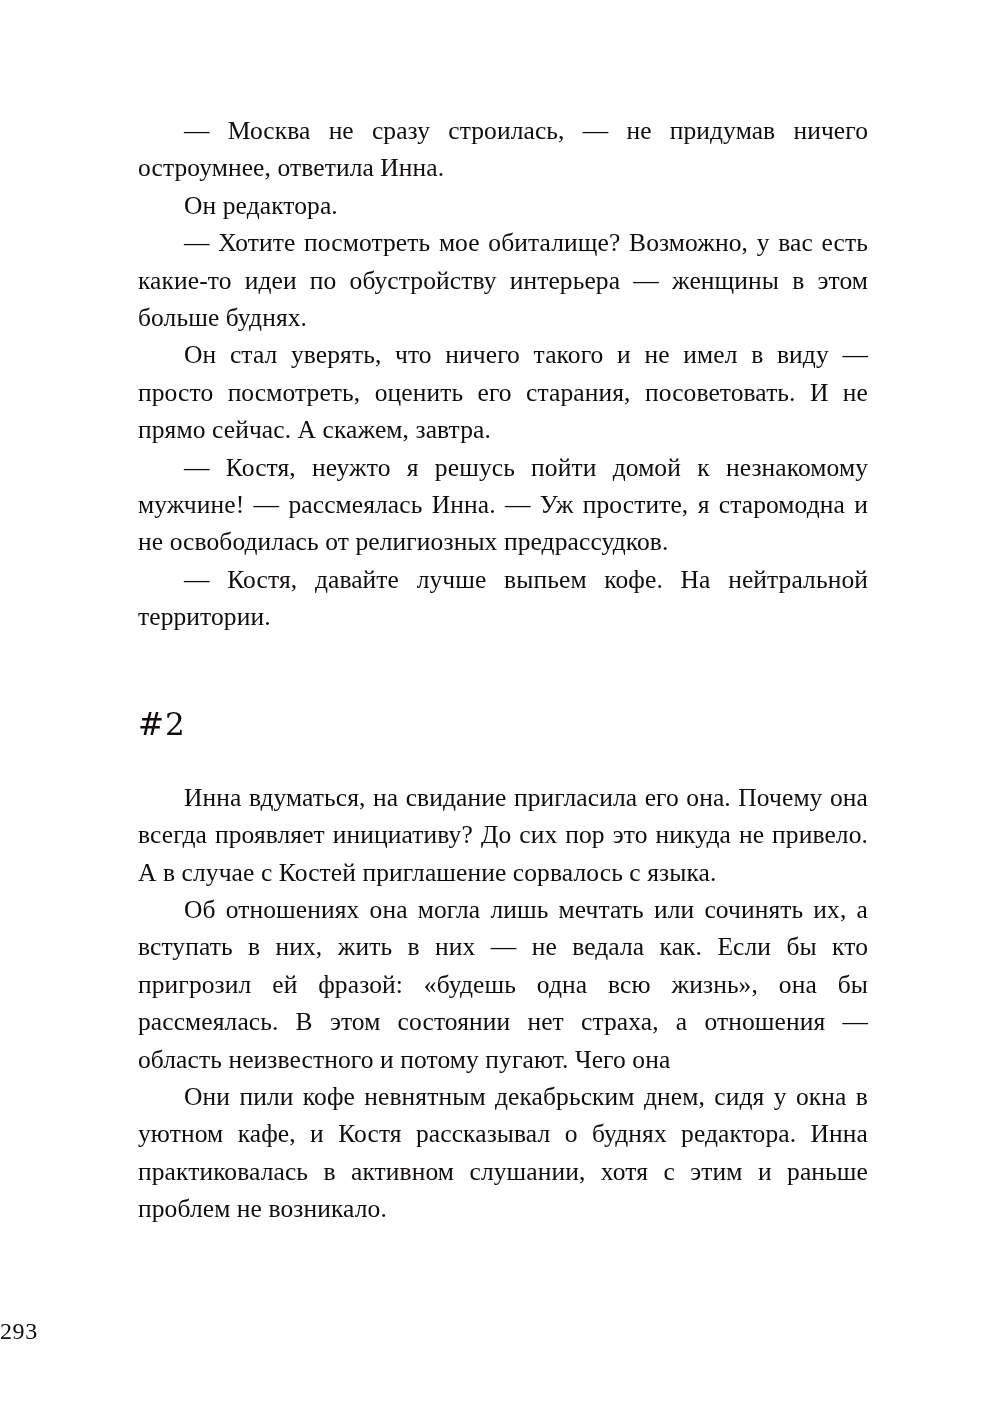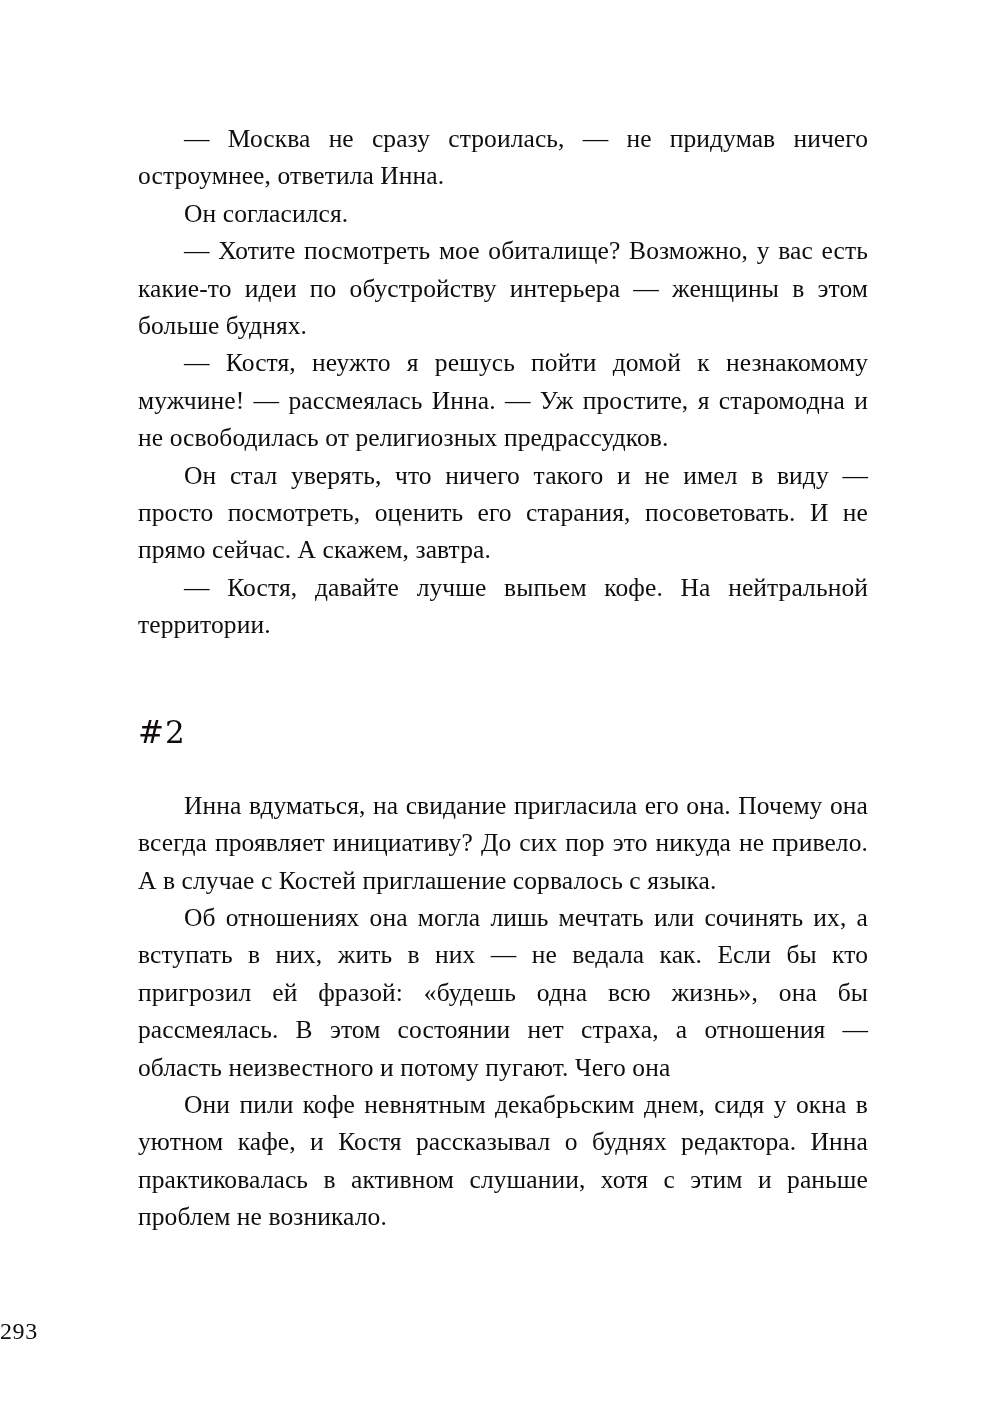--- a/index.html
+++ b/index.html
@@ -13,21 +13,21 @@
     height: 1420px;
     background: #ffffff;
     box-sizing: border-box;
     font-family: "Liberation Serif", "DejaVu Serif", serif;
     color: #100d0c;
     overflow: hidden;
   }
   .text-block {
     position: absolute;
     left: 138px;
-    top: 120px;
+    top: 112px;
     width: 730px;
   }
   p.para {
     margin: 0;
     font-size: 25.5px;
     line-height: 37.4px;
     text-align: justify;
     text-indent: 46px;
     hyphens: manual;
     letter-spacing: 0.1px;
@@ -57,24 +57,24 @@
   }
 </style>
 </head>
 <body>
 
 <div class="page">
 
   <div class="text-block">
 
     <p class="para">— Москва не сразу строилась, — не придумав ничего остроумнее, ответила Инна.</p>
-    <p class="para">Он согласился.</p>
+    <p class="para">Он редактора.</p>
     <p class="para">— Хотите посмотреть мое обиталище? Возможно, у вас есть какие-то идеи по обустройству интерьера — женщины в этом больше буднях.</p>
+    <p class="para">Он стал уверять, что ничего такого и не имел в виду — просто посмотреть, оценить его старания, посоветовать. И не прямо сейчас. А скажем, завтра.</p>
     <p class="para">— Костя, неужто я решусь пойти домой к незнакомому мужчине! — рассмеялась Инна. — Уж простите, я старомодна и не освободилась от религиозных предрассудков.</p>
-    <p class="para">Он стал уверять, что ничего такого и не имел в виду — просто посмотреть, оценить его старания, посоветовать. И не прямо сейчас. А скажем, завтра.</p>
     <p class="para">— Костя, давайте лучше выпьем кофе. На нейтральной территории.</p>
 
     <div class="gap-before-heading"></div>
 
     <h2 class="section-heading">#2</h2>
 
     <div class="gap-after-heading"></div>
 
     <p class="para">Инна вдуматься, на свидание пригласила его она. Почему она всегда проявляет инициативу? До сих пор это никуда не привело. А в случае с Костей приглашение сорвалось с языка.</p>
     <p class="para">Об отношениях она могла лишь мечтать или сочинять их, а вступать в них, жить в них — не ведала как. Если бы кто пригрозил ей фразой: «будешь одна всю жизнь», она бы рассмеялась. В этом состоянии нет страха, а отношения — область неизвестного и потому пугают. Чего она</p>

